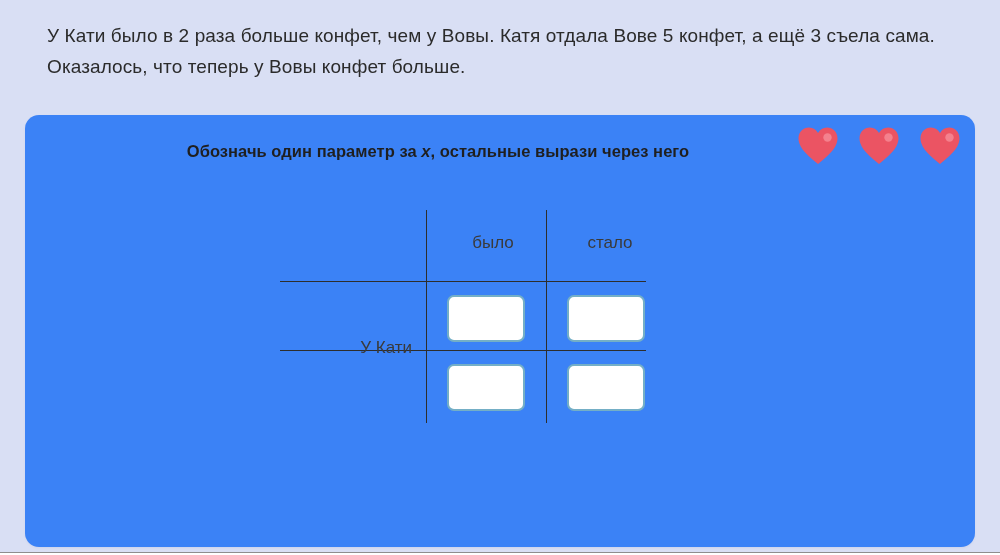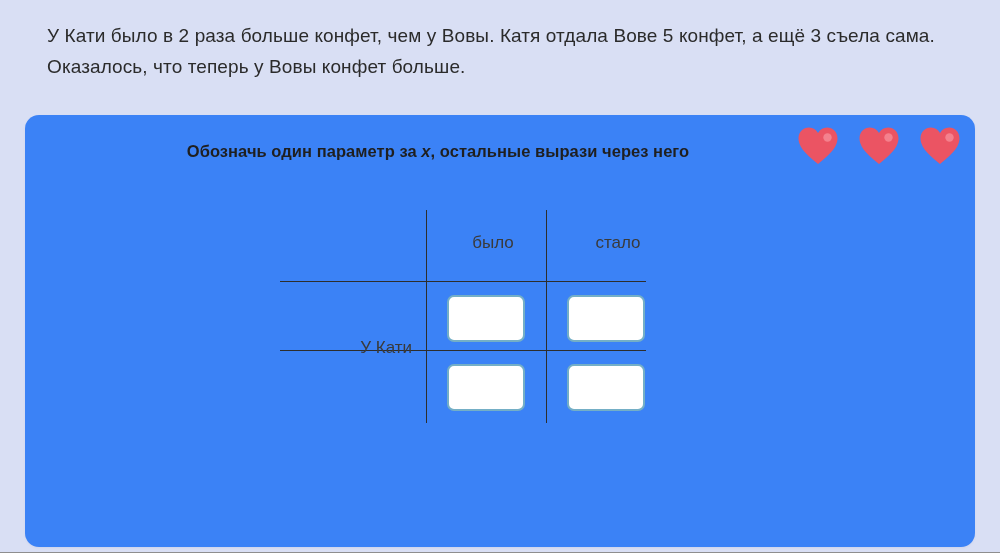--- a/index.html
+++ b/index.html
@@ -105,21 +105,21 @@
 
   .col-header {
     position: absolute;
     top: 23px;
     width: 120px;
     text-align: center;
     font-size: 17px;
     color: #3a3a3a;
   }
   #col-header-bylo  { left: 146px; margin-left: 7px; }
-  #col-header-stalo { left: 278px; }
+  #col-header-stalo { left: 270px; }
 
   .row-label {
     position: absolute;
     left: 0;
     width: 132px;
     text-align: right;
     font-size: 17px;
     color: #3a3a3a;
     margin-top: 32px;
   }

